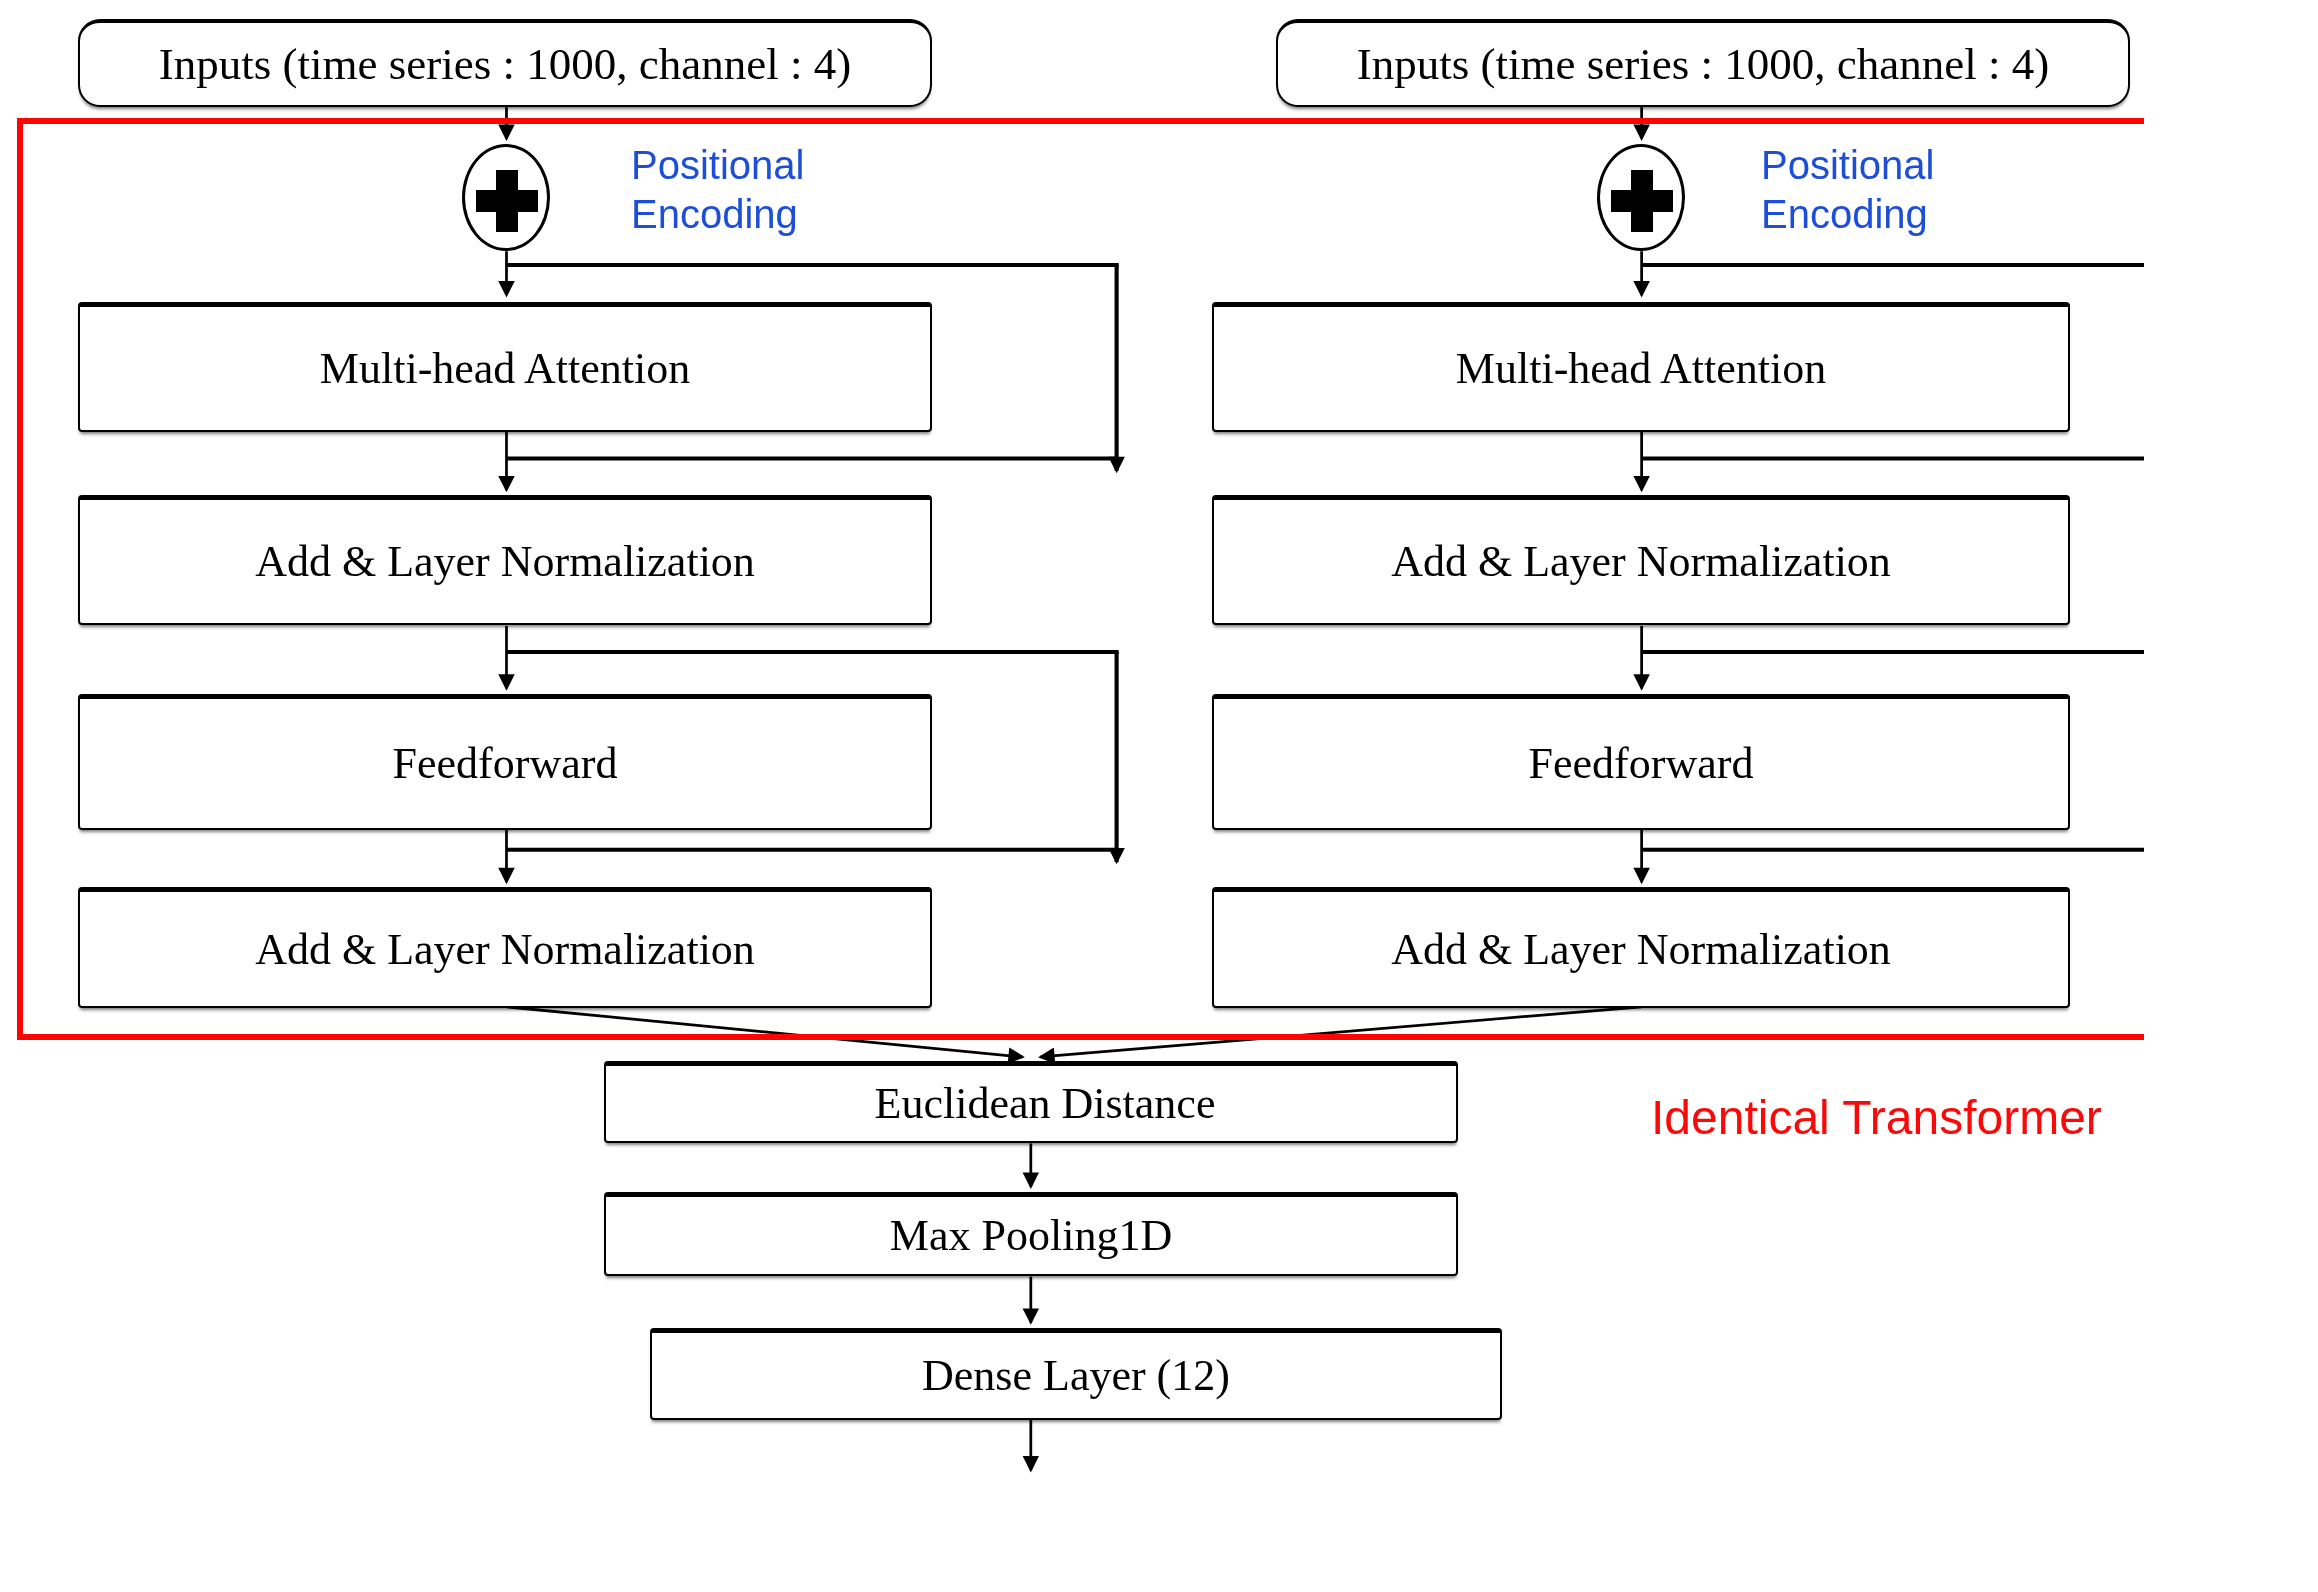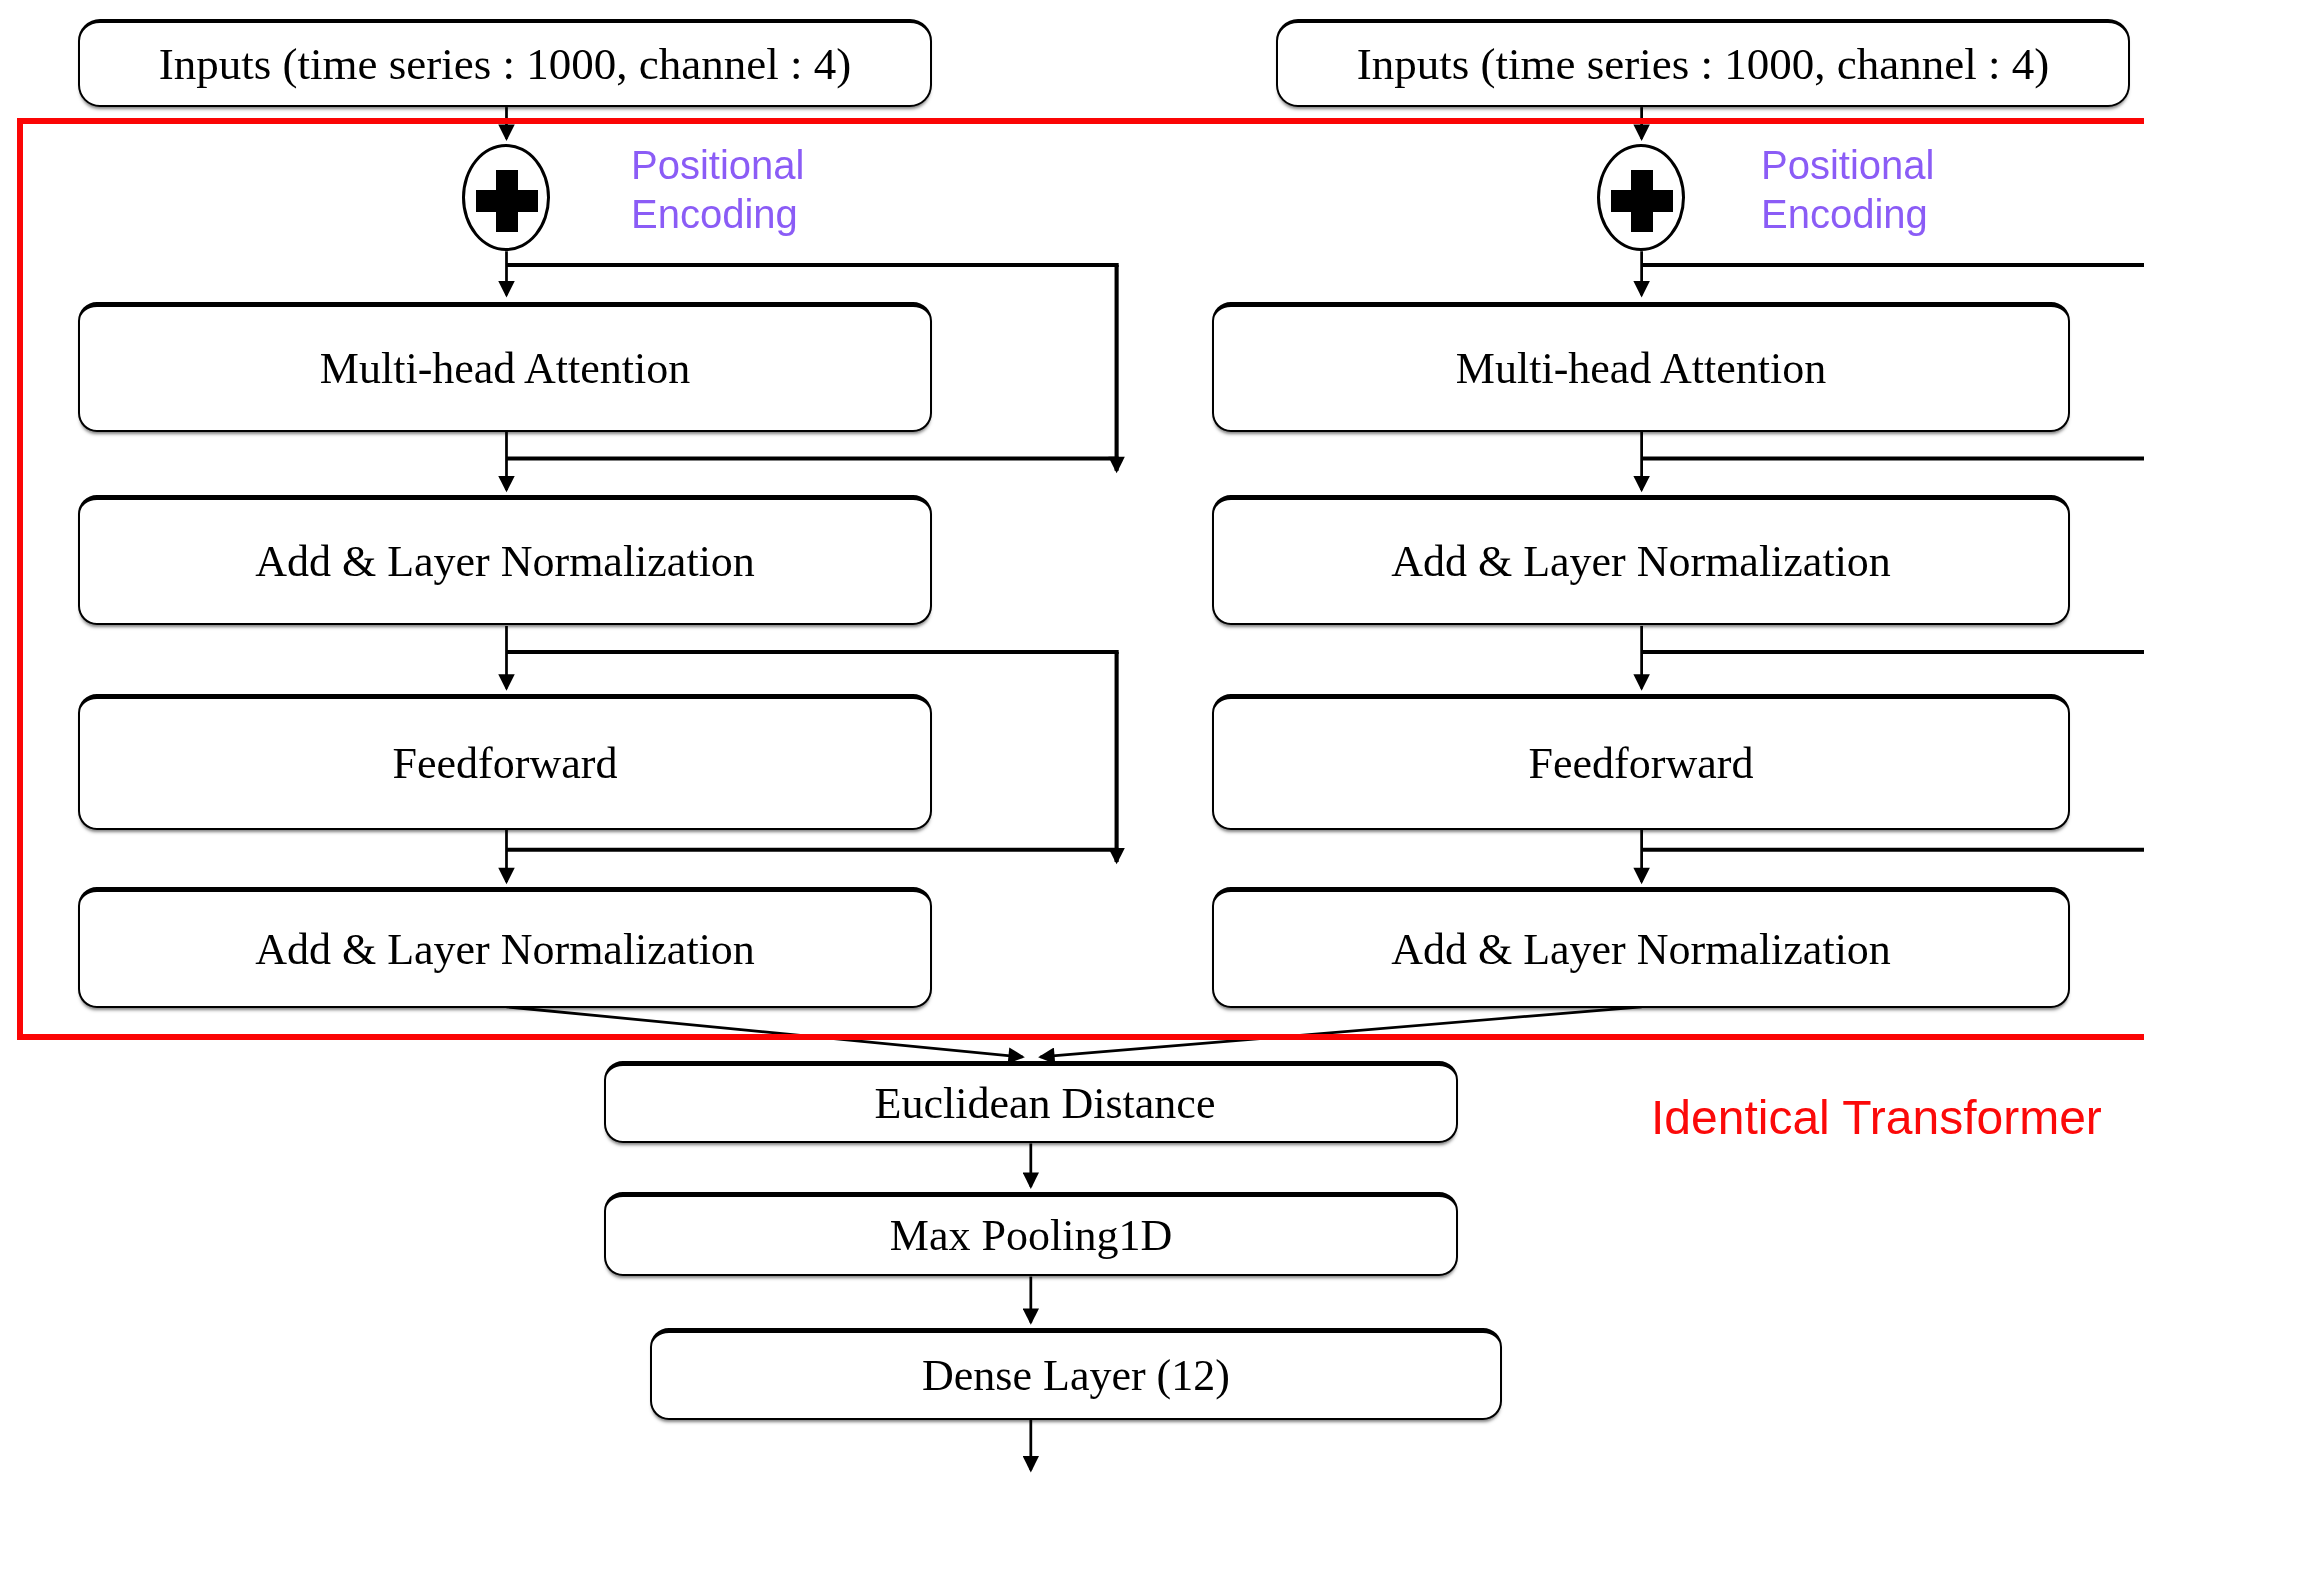--- a/index.html
+++ b/index.html
@@ -9,21 +9,21 @@
     background:#ffffff;
     font-family:"Liberation Serif",serif;
     overflow:hidden;
   }
   .box{
     position:absolute;
     box-sizing:border-box;
     background:#ffffff;
     border:2.7px solid #000000;
     border-top-width:5.5px;
-    border-radius:19px;
+    border-radius:4px;
     display:flex;align-items:center;justify-content:center;
     font-size:44px;color:#000000;
     box-shadow:0 4.1px 3.4px -2.7px rgba(0,0,0,0.5);
     white-space:nowrap;
     z-index:3;
   }
   .box.input{font-size:45px;border-radius:22px;border-top-width:4.1px;}
   .red-frame{
     position:absolute;
     box-sizing:border-box;
@@ -36,21 +36,21 @@
     box-sizing:border-box;
     background:#ffffff;
     border:3.4px solid #000000;
     border-radius:50%;
     z-index:4;
   }
   .plus-bar{position:absolute;background:#000000;}
   .sans-label{
     position:absolute;
     font-family:"Liberation Sans",sans-serif;
-    color:#8b5cf6;
+    color:#1d4ed8;
     font-size:40px;
     line-height:49px;
     z-index:4;
     white-space:nowrap;
   }
   .red-label{
     position:absolute;
     font-family:"Liberation Sans",sans-serif;
     color:#fb0909;
     font-size:48px;

